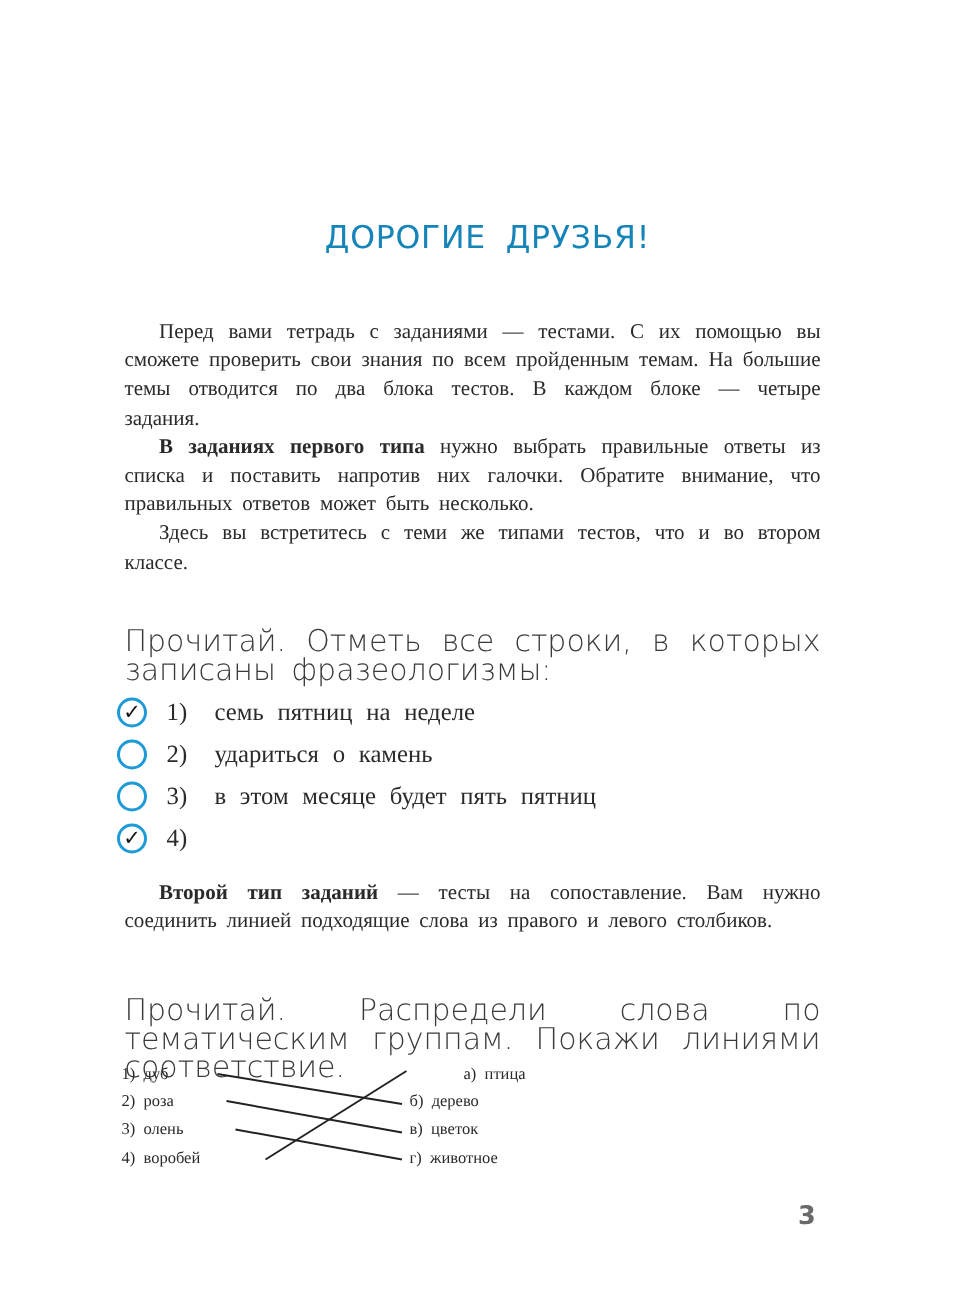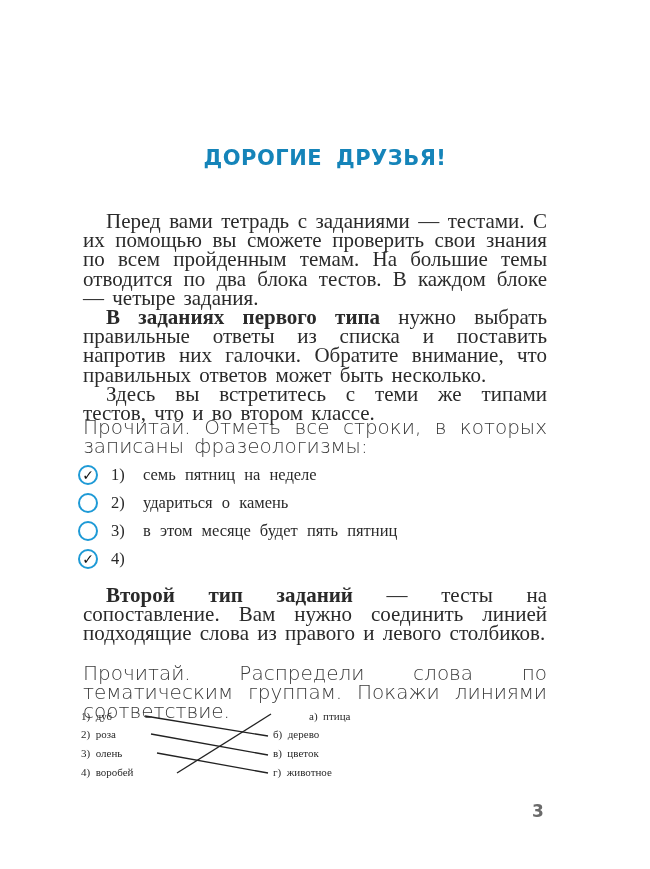--- a/index.html
+++ b/index.html
@@ -1,27 +1,27 @@
 <!DOCTYPE html>
 <html><head>
 <meta charset="utf-8">
 <style>
   html, body { margin:0; padding:0; }
   body { width:650px; height:869px; background:#ffffff; position:relative; overflow:hidden; }
   .page { position:absolute; left:0; top:0; width:650px; height:869px; }
   .title {
     position:absolute; left:0; width:650px; top:146px; text-align:center;
-    font-family:"DejaVu Sans", sans-serif; font-weight:bold; font-size:21px;
+    font-family:"DejaVu Sans", sans-serif; font-weight:normal; font-size:21px;
     color:#1584b9; letter-spacing:0.5px; word-spacing:6px;
   }
   .serif { font-family:"Liberation Serif", "DejaVu Serif", serif; color:#2a2a2a; }
   .sans { font-family:"DejaVu Sans", sans-serif; color:#3a3a3a; font-weight:300; }
   .para {
     position:absolute; left:83px; width:464px;
-    font-size:21px; line-height:19.2px; text-align:justify; text-align-last:left;
+    font-size:14px; line-height:19.2px; text-align:justify; text-align-last:left;
     word-spacing:3px;
   }
   .para p { margin:0; text-indent:23px; text-align:justify; }
   .para b { font-weight:bold; }
   .instr {
     position:absolute; left:83px; width:464px;
     font-size:20px; line-height:19px; text-align:justify; word-spacing:4px;
   }
   .instr p { margin:0; text-indent:0; }
   .opt {

